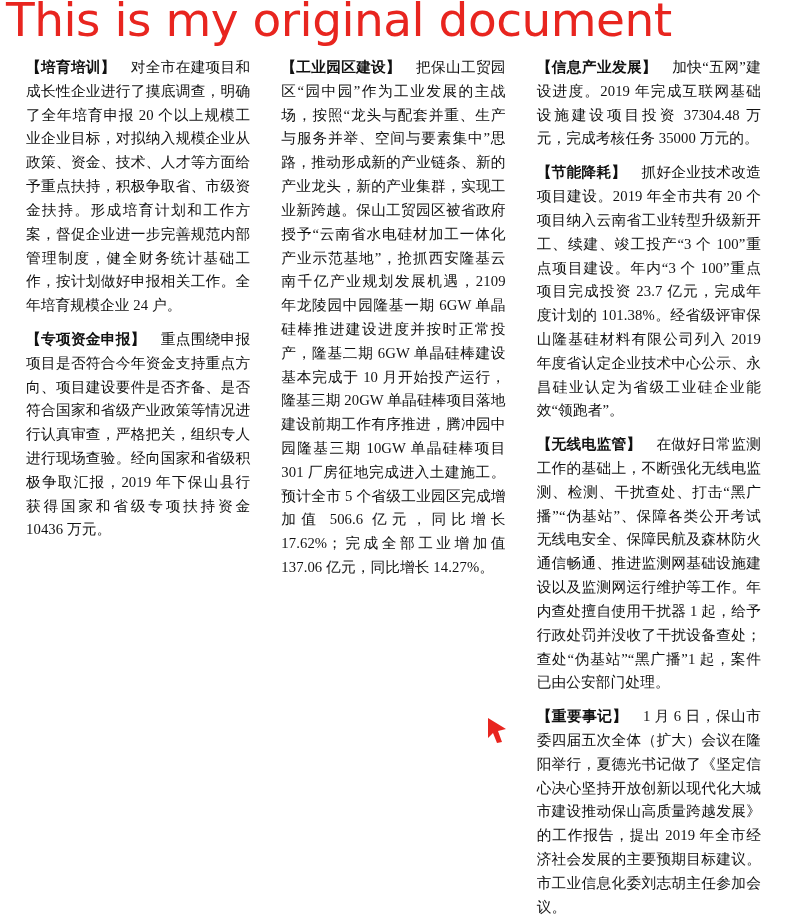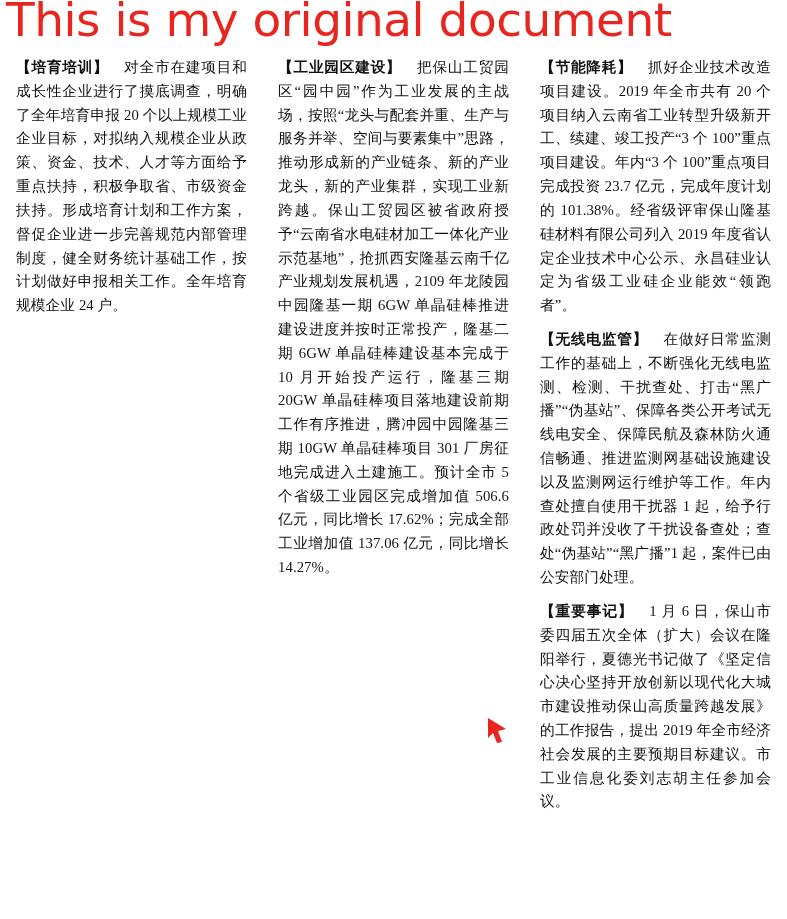--- a/index.html
+++ b/index.html
@@ -36,21 +36,21 @@
     z-index: 5;
   }
   .columns {
     position: absolute;
     top: 56px;
     left: 0;
     width: 787px;
     height: 860px;
     display: flex;
     gap: 17px;
-    padding: 0 12px;
+    padding: 0 22px;
     box-sizing: border-box;
   }
   .col {
     width: 253px;
     box-sizing: border-box;
     padding: 0 4px;
   }
   .col + .col {
     margin-left: 6px;
   }
@@ -86,27 +86,29 @@
 <body>
 
 <div id="page">
 
   <div class="overlay-title">This is my original document</div>
 
   <div class="columns">
 
     <div class="col">
       <p class="para"><span class="lead">【培育培训】</span><span>　对全市在建项目和成长性企业进行了摸底调查，明确了全年培育申报 20 个以上规模工业企业目标，对拟纳入规模企业从政策、资金、技术、人才等方面给予重点扶持，积极争取省、市级资金扶持。形成培育计划和工作方案，督促企业进一步完善规范内部管理制度，健全财务统计基础工作，按计划做好申报相关工作。全年培育规模企业 24 户。</span></p>
+      <p class="para"><span class="lead">【专项资金申报】</span><span>　重点围绕申报项目是否符合今年资金支持重点方向、项目建设要件是否齐备、是否符合国家和省级产业政策等情况进行认真审查，严格把关，组织专人进行现场查验。经向国家和省级积极争取汇报，2019 年下保山县行获得国家和省级专项扶持资金 10436 万元。</span></p>
     </div>
 
     <div class="col">
       <p class="para"><span class="lead">【工业园区建设】</span><span>　把保山工贸园区“园中园”作为工业发展的主战场，按照“龙头与配套并重、生产与服务并举、空间与要素集中”思路，推动形成新的产业链条、新的产业龙头，新的产业集群，实现工业新跨越。保山工贸园区被省政府授予“云南省水电硅材加工一体化产业示范基地”，抢抓西安隆基云南千亿产业规划发展机遇，2109 年龙陵园中园隆基一期 6GW 单晶硅棒推进建设进度并按时正常投产，隆基二期 6GW 单晶硅棒建设基本完成于 10 月开始投产运行，隆基三期 20GW 单晶硅棒项目落地建设前期工作有序推进，腾冲园中园隆基三期 10GW 单晶硅棒项目 301 厂房征地完成进入土建施工。预计全市 5 个省级工业园区完成增加值 506.6 亿元，同比增长 17.62%；完成全部工业增加值 137.06 亿元，同比增长 14.27%。</span></p>
     </div>
 
     <div class="col">
+      <p class="para"><span class="lead">【信息产业发展】</span><span>　加快“五网”建设进度。2019 年完成互联网基础设施建设项目投资 37304.48 万元，完成考核任务 35000 万元的。</span></p>
       <p class="para"><span class="lead">【节能降耗】</span><span>　抓好企业技术改造项目建设。2019 年全市共有 20 个项目纳入云南省工业转型升级新开工、续建、竣工投产“3 个 100”重点项目建设。年内“3 个 100”重点项目完成投资 23.7 亿元，完成年度计划的 101.38%。经省级评审保山隆基硅材料有限公司列入 2019 年度省认定企业技术中心公示、永昌硅业认定为省级工业硅企业能效“领跑者”。</span></p>
       <p class="para"><span class="lead">【无线电监管】</span><span>　在做好日常监测工作的基础上，不断强化无线电监测、检测、干扰查处、打击“黑广播”“伪基站”、保障各类公开考试无线电安全、保障民航及森林防火通信畅通、推进监测网基础设施建设以及监测网运行维护等工作。年内查处擅自使用干扰器 1 起，给予行政处罚并没收了干扰设备查处；查处“伪基站”“黑广播”1 起，案件已由公安部门处理。</span></p>
       <p class="para"><span class="lead">【重要事记】</span><span>　1 月 6 日，保山市委四届五次全体（扩大）会议在隆阳举行，夏德光书记做了《坚定信心决心坚持开放创新以现代化大城市建设推动保山高质量跨越发展》的工作报告，提出 2019 年全市经济社会发展的主要预期目标建议。市工业信息化委刘志胡主任参加会议。</span></p>
     </div>
 
   </div>
 
   <div class="watermark">
     <svg width="34" height="30" viewBox="0 0 34 30" xmlns="http://www.w3.org/2000/svg">
       <path d="M2 2 L20 13 L12 15 L16 26 L11 27 L7 17 L2 22 Z" fill="#e8251f"></path>

